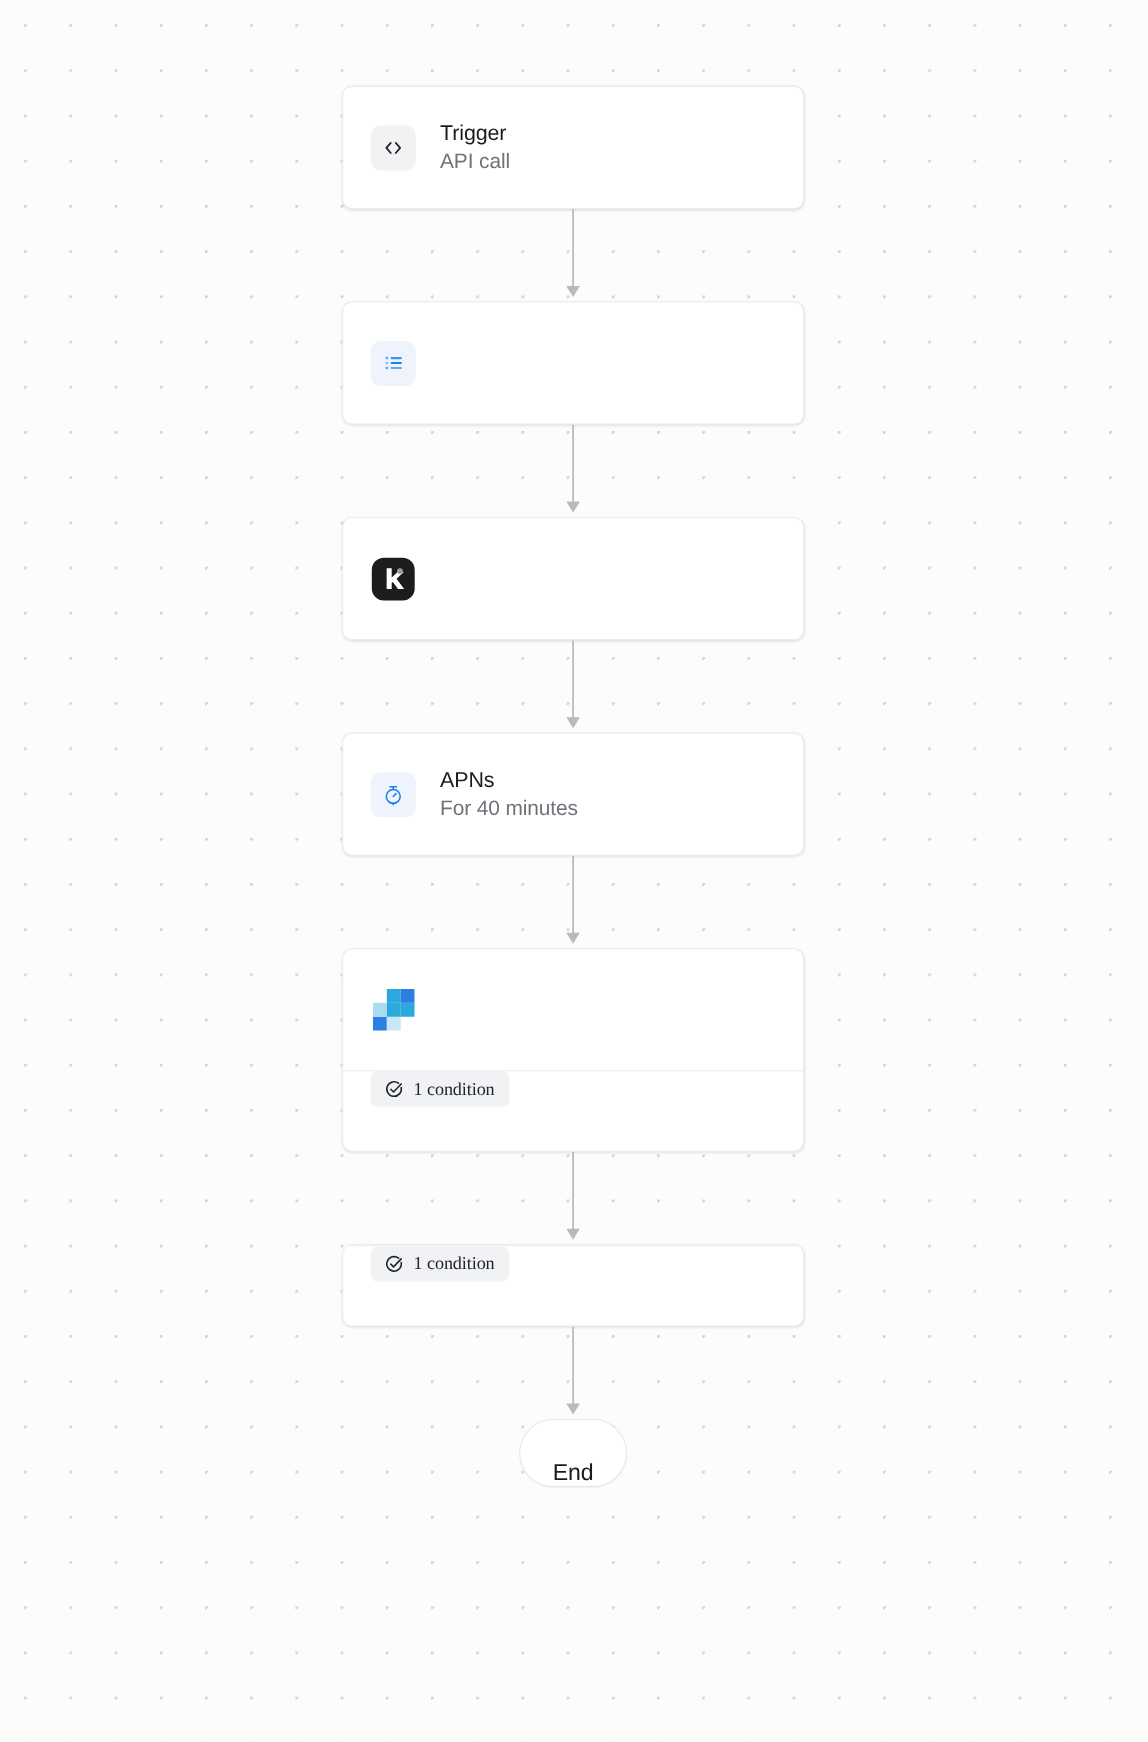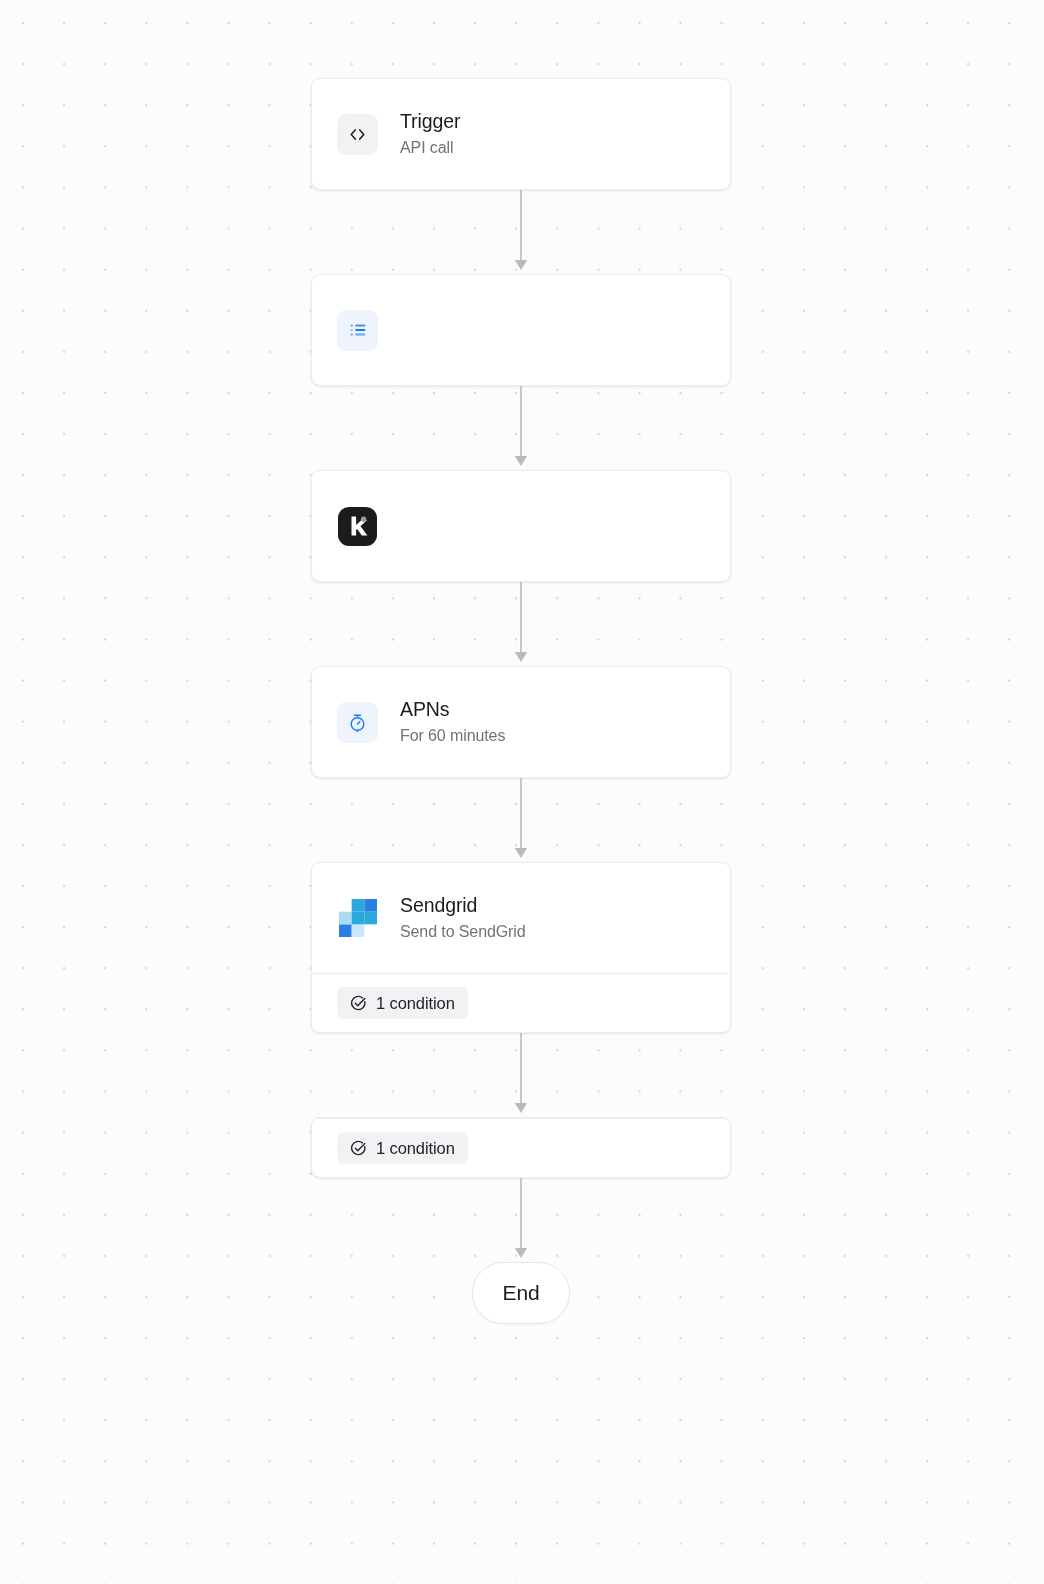--- a/index.html
+++ b/index.html
@@ -78,35 +78,35 @@
 
   .node-title {
     font-size: 19.5px;
     line-height: 26px;
     color: #1b1b1f;
     letter-spacing: -0.1px;
     white-space: nowrap;
   }
 
   .node-sub {
-    font-size: 16px;
+    font-size: 19px;
     line-height: 25px;
     color: #6f7379;
     letter-spacing: -0.1px;
     white-space: nowrap;
     margin-top: 1px;
   }
 
   
   .node-footer {
     border-top: 1px solid #ececec;
-    height: 59px;
-    display: flex;
-    align-items: center;
+    height: 73px;
+    display: flex;
     padding: 0 0 0 25px;
+    font-family: Liberation Serif, serif;
   }
 
   .badge {
     display: inline-flex;
     align-items: center;
     gap: 9px;
     height: 32px;
     padding: 0 13px;
     border-radius: 6px;
     background: #f1f2f4;
@@ -124,21 +124,21 @@
 
   
   .end-node {
     width: 98px;
     height: 62px;
     border-radius: 31px;
     background: #ffffff;
     border: 1px solid #e7e7e8;
     box-shadow: 0 1px 2px rgba(16, 24, 40, 0.04);
     display: flex;
-    align-items: center;
+    align-items: flex-end;
     justify-content: center;
     font-size: 21px;
     color: #1b1b1f;
     letter-spacing: -0.2px;
   }
 </style>
 </head>
 <body>
 
 <div class="canvas">
@@ -206,21 +206,21 @@
           <svg width="21" height="21" viewBox="0 0 22 22" fill="none">
             <circle cx="11" cy="12.6" r="6.6" stroke="#1b7ff0" stroke-width="1.5"></circle>
             <line x1="8" y1="3.4" x2="14" y2="3.4" stroke="#1b7ff0" stroke-width="1.6" stroke-linecap="round"></line>
             <line x1="11" y1="3.4" x2="11" y2="5.9" stroke="#1b7ff0" stroke-width="1.5"></line>
             <line x1="11" y1="12.6" x2="13.6" y2="9.9" stroke="#1b7ff0" stroke-width="1.5" stroke-linecap="round"></line>
             <line x1="11" y1="19.2" x2="11" y2="20.4" stroke="#1b7ff0" stroke-width="1.5" stroke-linecap="round"></line>
           </svg>
         </span>
         <div class="node-text">
           <div class="node-title">APNs</div>
-          <div class="node-sub">For 60 minutes</div>
+          <div class="node-sub">For 40 minutes</div>
         </div>
       </div>
     </div>
 
     <svg class="connector" height="84" viewBox="0 0 20 84">
       <line x1="10" y1="0" x2="10" y2="72" stroke="#b7babf" stroke-width="1.6"></line>
       <path d="M3.8 70 L16.2 70 L10 80 Z" fill="#b7babf"></path>
     </svg>
 
     <div class="node">
@@ -229,24 +229,20 @@
           <svg width="38" height="38" viewBox="0 0 39 39">
             <rect x="0" y="26" width="13" height="13" fill="#2b7fe0"></rect>
             <rect x="13" y="26" width="13" height="13" fill="#c9e7f8"></rect>
             <rect x="0" y="13" width="13" height="13" fill="#a9dcf2"></rect>
             <rect x="13" y="13" width="13" height="13" fill="#2ba9dd"></rect>
             <rect x="13" y="0" width="13" height="13" fill="#2ba9dd"></rect>
             <rect x="26" y="0" width="13" height="13" fill="#2b7fe0"></rect>
             <rect x="26" y="13" width="13" height="13" fill="#2ba9dd"></rect>
           </svg>
         </span>
-        <div class="node-text">
-          <div class="node-title">Sendgrid</div>
-          <div class="node-sub">Send to SendGrid</div>
-        </div>
       </div>
       <div class="node-footer">
         <span class="badge">
           <svg width="17" height="17" viewBox="0 0 18 18" fill="none">
             <path d="M15.6 7.1a7 7 0 1 1-2.5-4.1" stroke="#21242a" stroke-width="1.5" stroke-linecap="round"></path>
             <path d="M5.6 8.7 8.2 11.3 15.6 3.6" stroke="#21242a" stroke-width="1.5" stroke-linecap="round" stroke-linejoin="round"></path>
           </svg>
           <span>1 condition</span>
         </span>
       </div>

